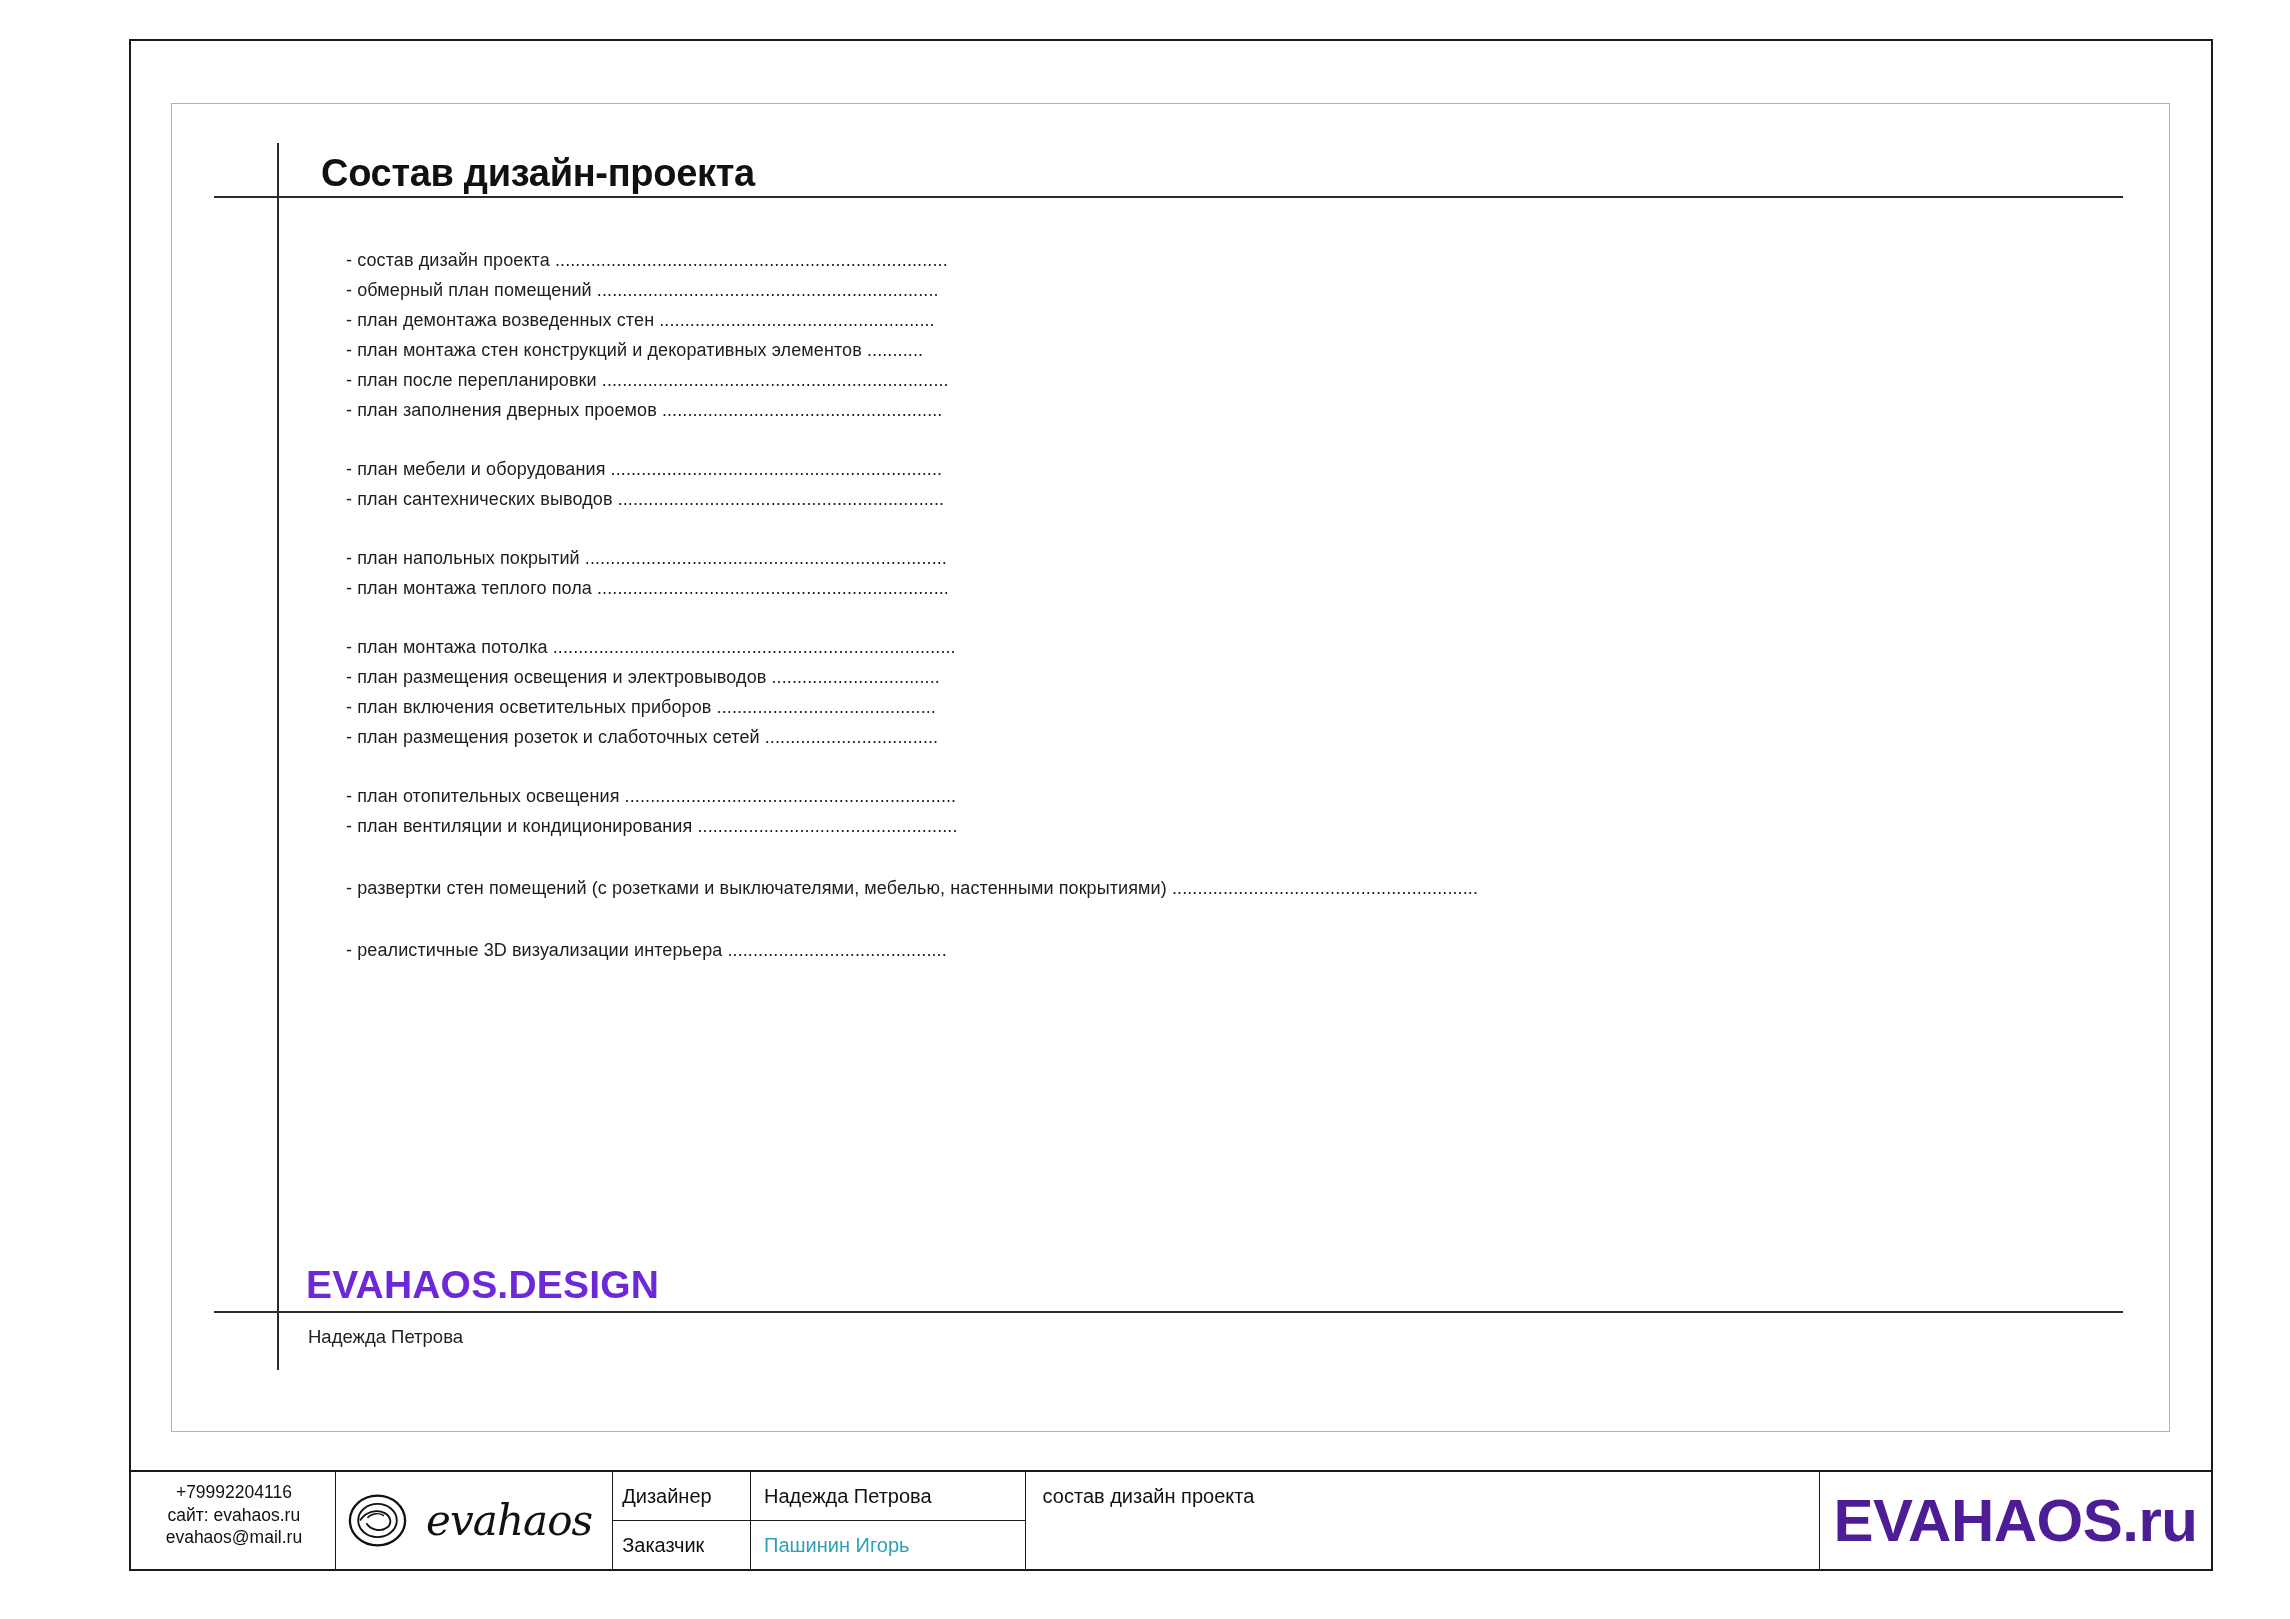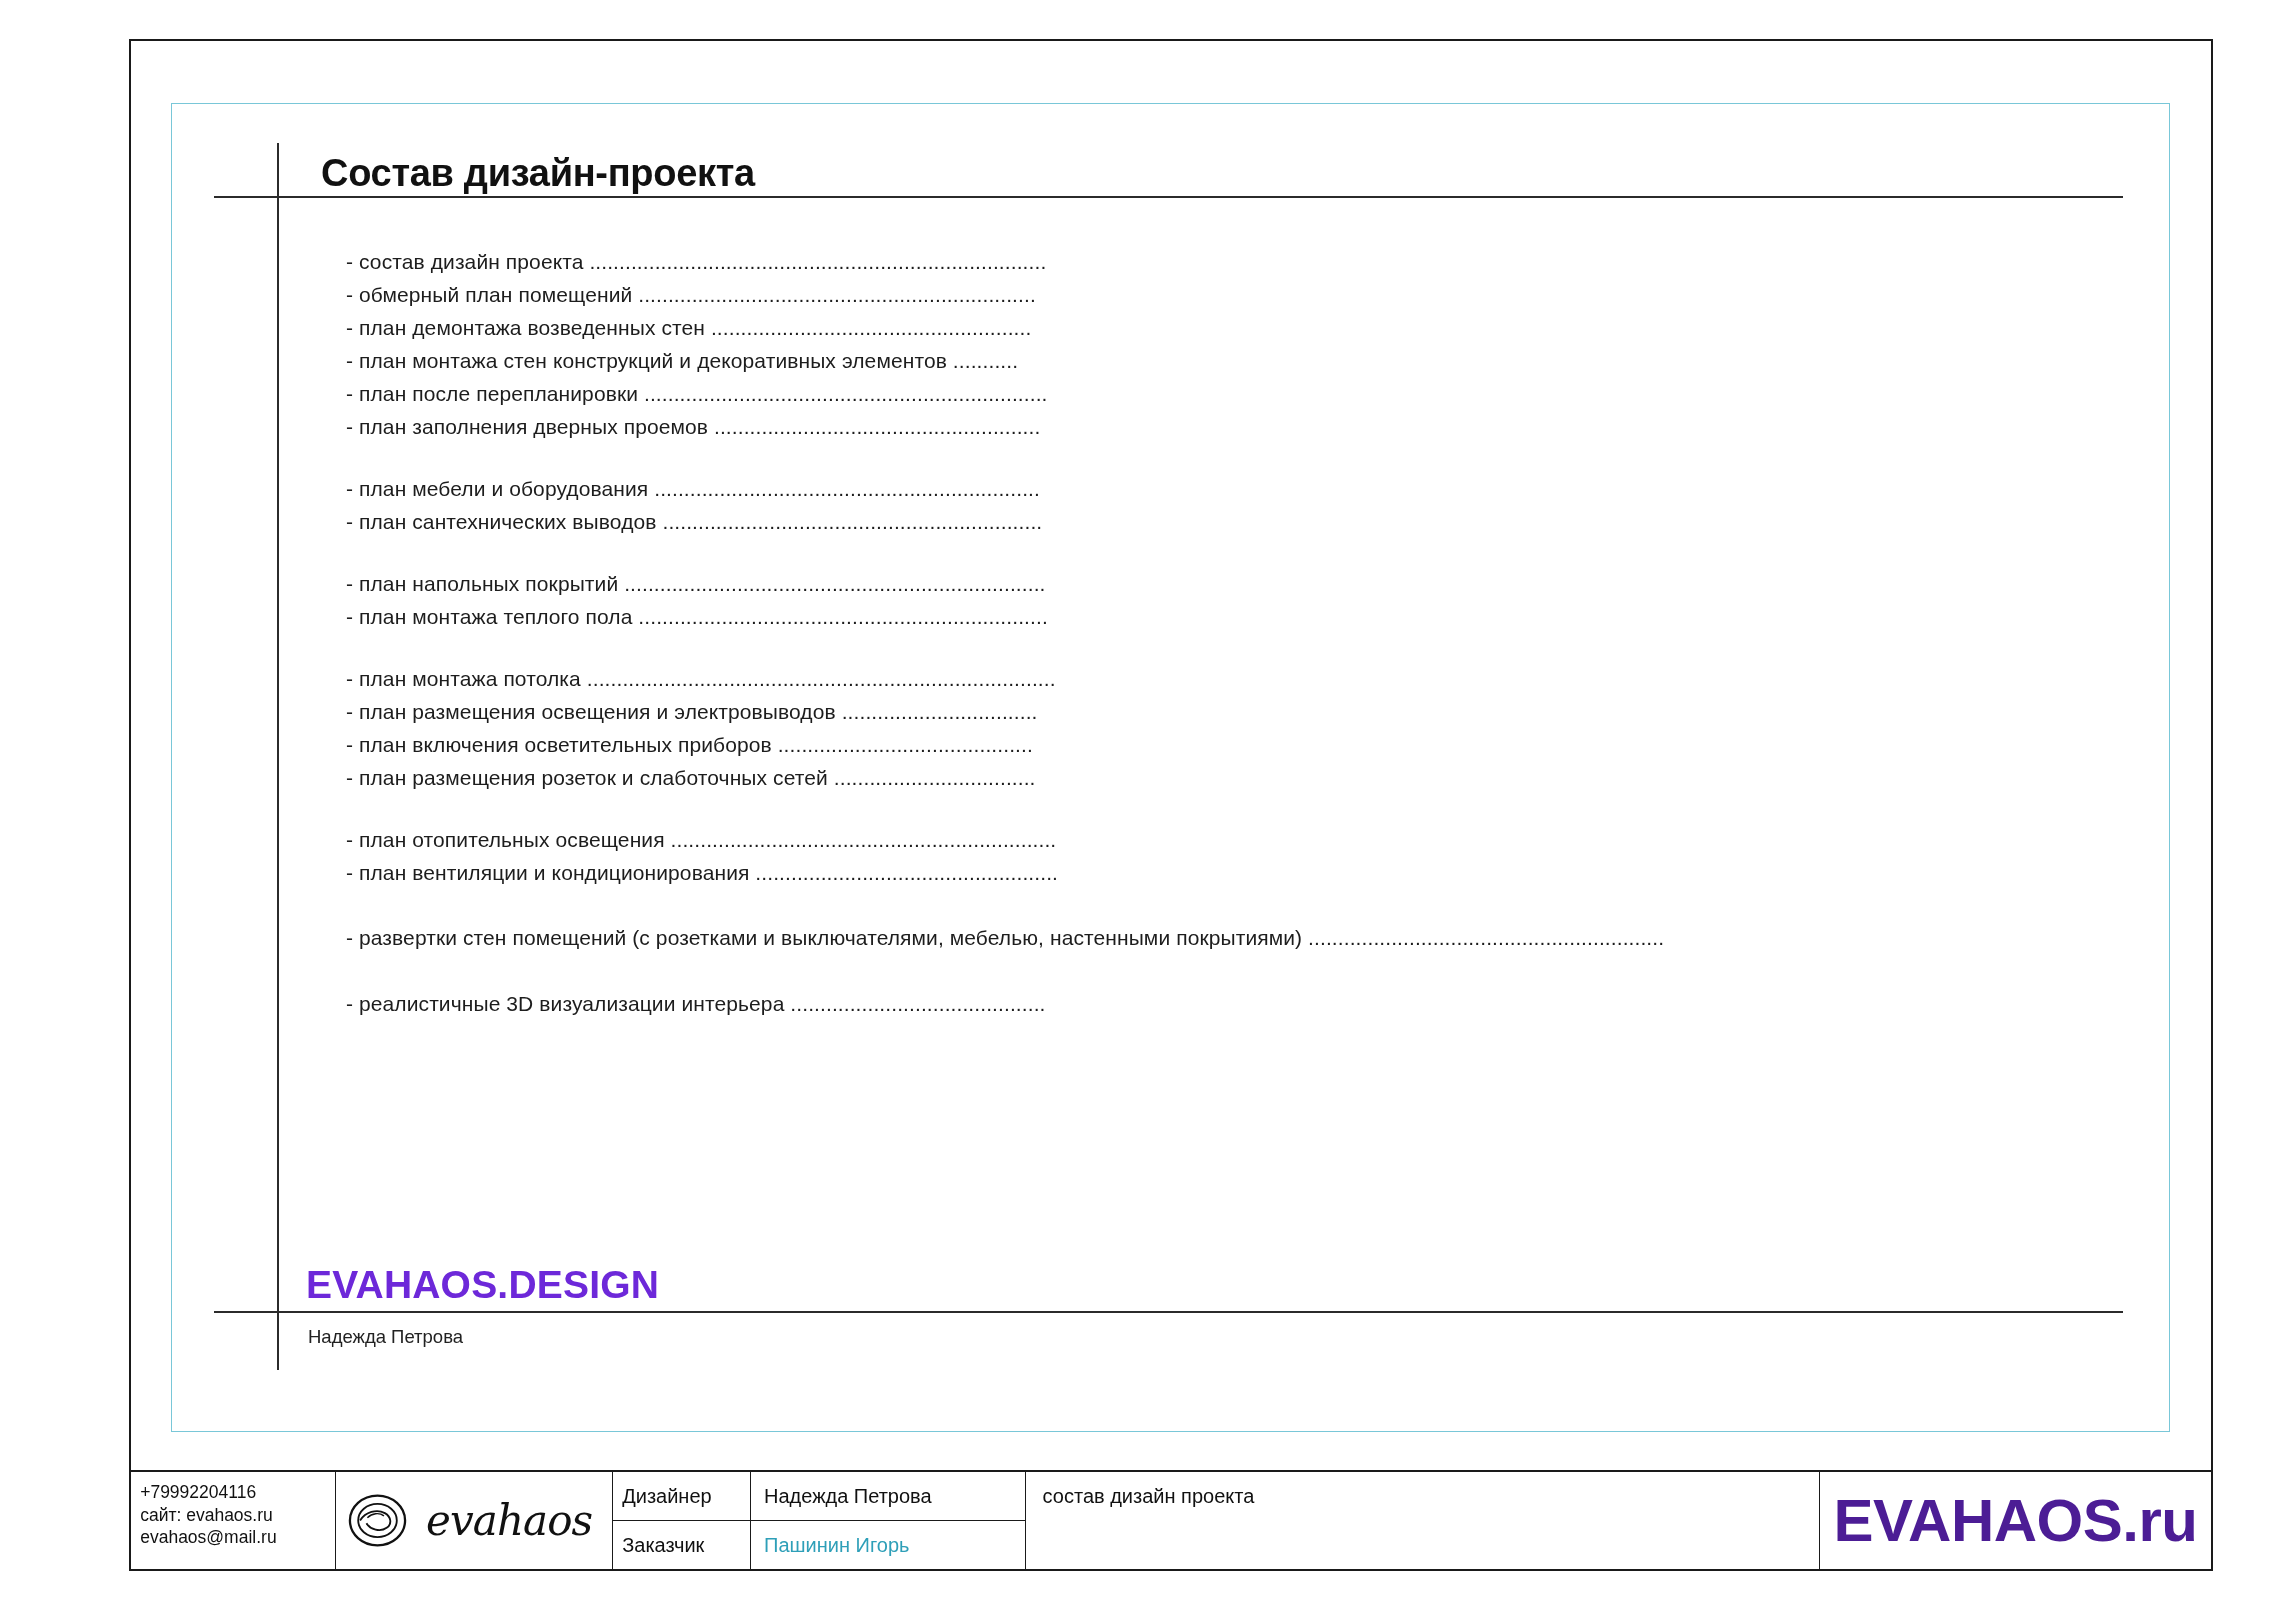--- a/index.html
+++ b/index.html
@@ -73,21 +73,21 @@
     letter-spacing: -0.3px;
     color: #111111;
   }
   .list {
     position: absolute;
     left: 346px;
     top: 251px;
     width: 1440px;
   }
   .list-row {
-    font-size: 21px;
+    font-size: 18px;
     line-height: 1.0;
     color: #1d1d1d;
     white-space: nowrap;
     margin-bottom: 12px;
     letter-spacing: 0.1px;
   }
   .list-row.wrap {
     white-space: normal;
     line-height: 1.35;
   }
@@ -124,20 +124,21 @@
     align-items: stretch;
   }
   .tb-contacts {
     width: 205px;
     border-right: 1.8px solid #1a1a1a;
     box-sizing: border-box;
     padding: 9.2px 7.4px 0 9.2px;
     font-size: 17.5px;
     line-height: 1.28;
     color: #111111;
+    text-align: center;
   }
   .tb-logo {
     width: 277px;
     border-right: 1.8px solid #1a1a1a;
     box-sizing: border-box;
     display: flex;
     align-items: center;
     gap: 18px;
     padding-left: 11px;
   }

